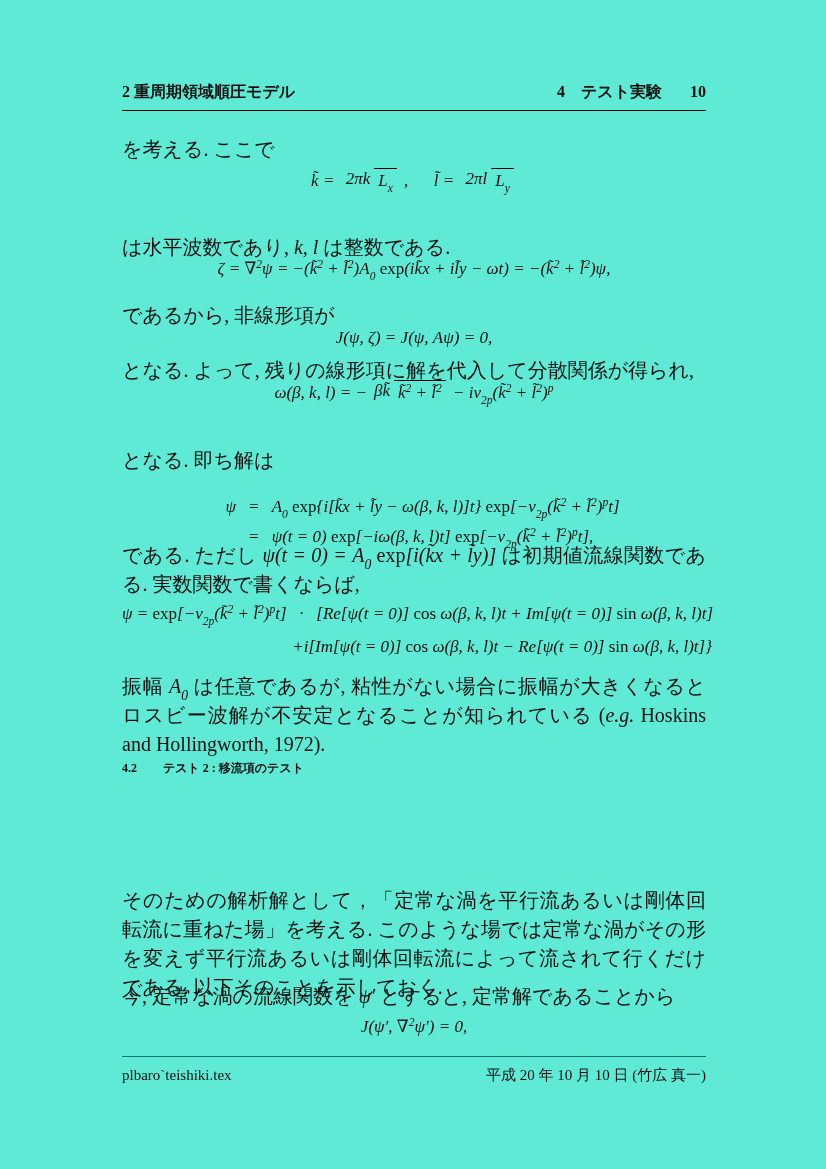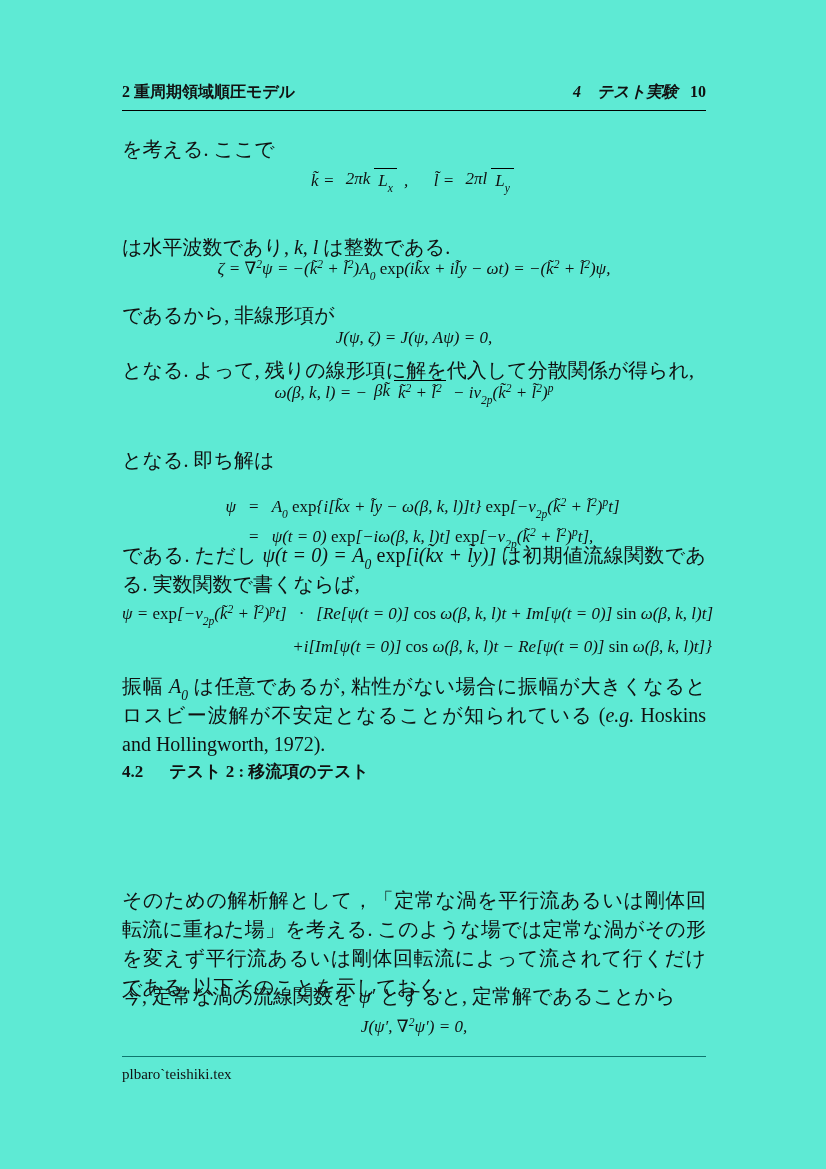--- a/index.html
+++ b/index.html
@@ -16,21 +16,21 @@
 
   
   .doc-header {
     top:82px;
     display:flex; justify-content:space-between; align-items:baseline;
     border-bottom:1px solid #000;
     padding-bottom:7px;
     font-size:16px; font-weight:700;
   }
   .hdr-right { display:flex; align-items:baseline; }
-  .hdr-section { margin-right:12px;font-style:italic; }
+  .hdr-section { margin-right:28px; }
   .doc-footer {
     top:1056px;
     border-top:1px solid #0f766e;
     padding-top:9px;
     display:flex; justify-content:space-between; align-items:baseline;
     font-size:15px;
   }
 
   
   .para { font-size:20px; line-height:29px; text-align:justify; }
@@ -52,21 +52,21 @@
     margin:0 3px; line-height:1.25; position:relative; top:-2px;
   }
   .frac .num { display:block; padding:0 4px 1px 4px; }
   .frac .den { display:block; border-top:1px solid #000; padding:1px 4px 0 4px; }
 
   
   .align-eq { display:inline-grid; grid-template-columns:auto auto auto; column-gap:13px; row-gap:10px; text-align:left; }
   .align-eq .lhs { text-align:right; }
 
   
-  .sec-heading { font-size:17px; font-weight:700; }
+  .sec-heading { font-size:12px; font-weight:700; }
   .sec-number { margin-right:26px; font-family:"Liberation Serif",serif; }
 </style>
 </head>
 <body>
 
 <div class="page">
 
   <div class="blk doc-header">
     <span>2 重周期領域順圧モデル</span>
     <span class="hdr-right">
@@ -117,15 +117,16 @@
 
 
   <div class="blk para" style="top:886px"><span class="t-jp">そのための解析解として，「定常な渦を平行流あるいは剛体回転流に重ねた場」を考える. このような場では定常な渦がその形を変えず平行流あるいは剛体回転流によって流されて行くだけである. 以下そのことを示しておく.</span></div>
 
   <div class="blk para" style="top:982px"><span class="t-jp">今, 定常な渦の流線関数を </span><span class="t-i">ψ′</span><span class="t-jp"> とすると, 定常解であることから</span></div>
 
   <div class="blk eq" style="top:1016px"><span class="t-i">J(ψ′, ∇</span><sup class="t-sup">2</sup><span class="t-i">ψ′) = 0,</span></div>
 
   <div class="blk doc-footer">
     <span>plbaro`teishiki.tex</span>
+    <span>平成 20 年 10 月 10 日 (竹広 真一)</span>
   </div>
 
 </div>
 
 </body></html>

